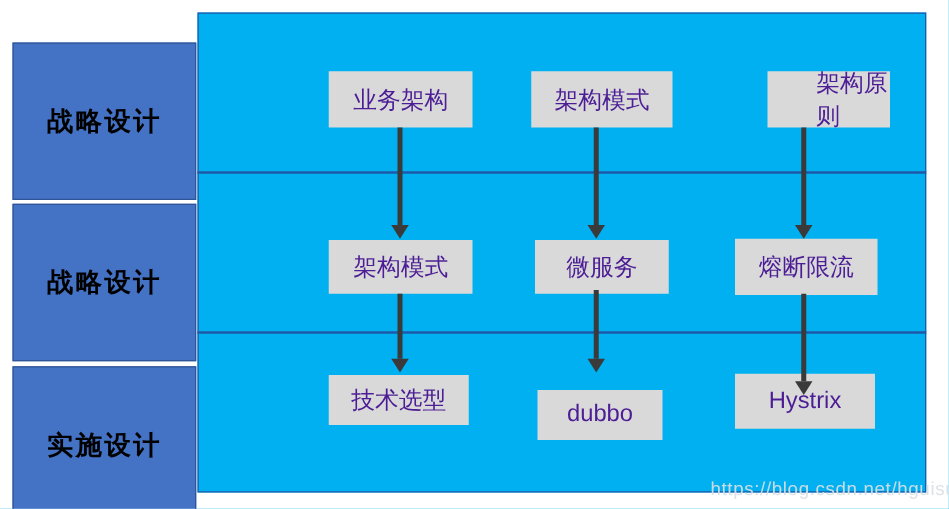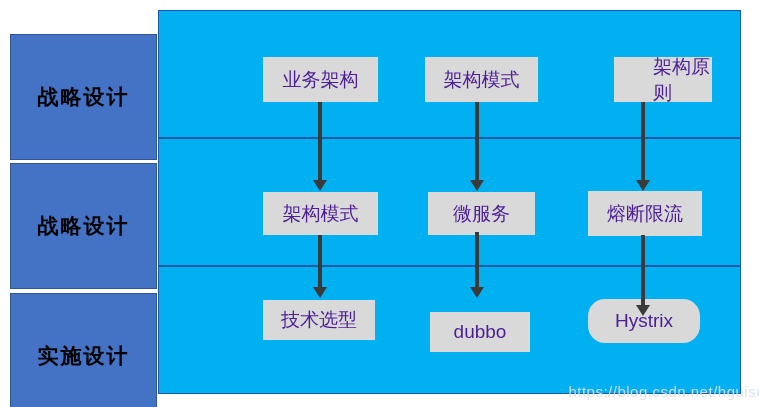--- a/index.html
+++ b/index.html
@@ -50,21 +50,21 @@
   .n-c1r1{left:263px;top:57px;width:115px;height:45px;}
   .n-c2r1{left:425px;top:57px;width:113px;height:45px;}
   .n-c3r1{left:614px;top:57px;width:98px;height:45px;padding-left:39px;}
   
   .n-c1r2{left:263px;top:192px;width:115px;height:43px;}
   .n-c2r2{left:428px;top:192px;width:107px;height:43px;}
   .n-c3r2{left:588px;top:191px;width:114px;height:45px;text-align:right;}
   
   .n-c1r3{left:263px;top:300px;width:112px;height:40px;}
   .n-c2r3{left:430px;top:312px;width:100px;height:40px;}
-  .n-c3r3{left:588px;top:299px;width:112px;height:44px;border-radius:17px;}
+  .n-c3r3{left:588px;top:299px;width:112px;height:44px;}
   
   .arrow{position:absolute;width:14px;z-index:2;}
   .arrow .shaft{
     position:absolute;left:5px;top:0;width:4px;
     height:calc(100% - 11px);
     background:#3A3A3A;
   }
   .arrow .head{
     position:absolute;left:0;bottom:0;width:0;height:0;
     border-left:7px solid transparent;

